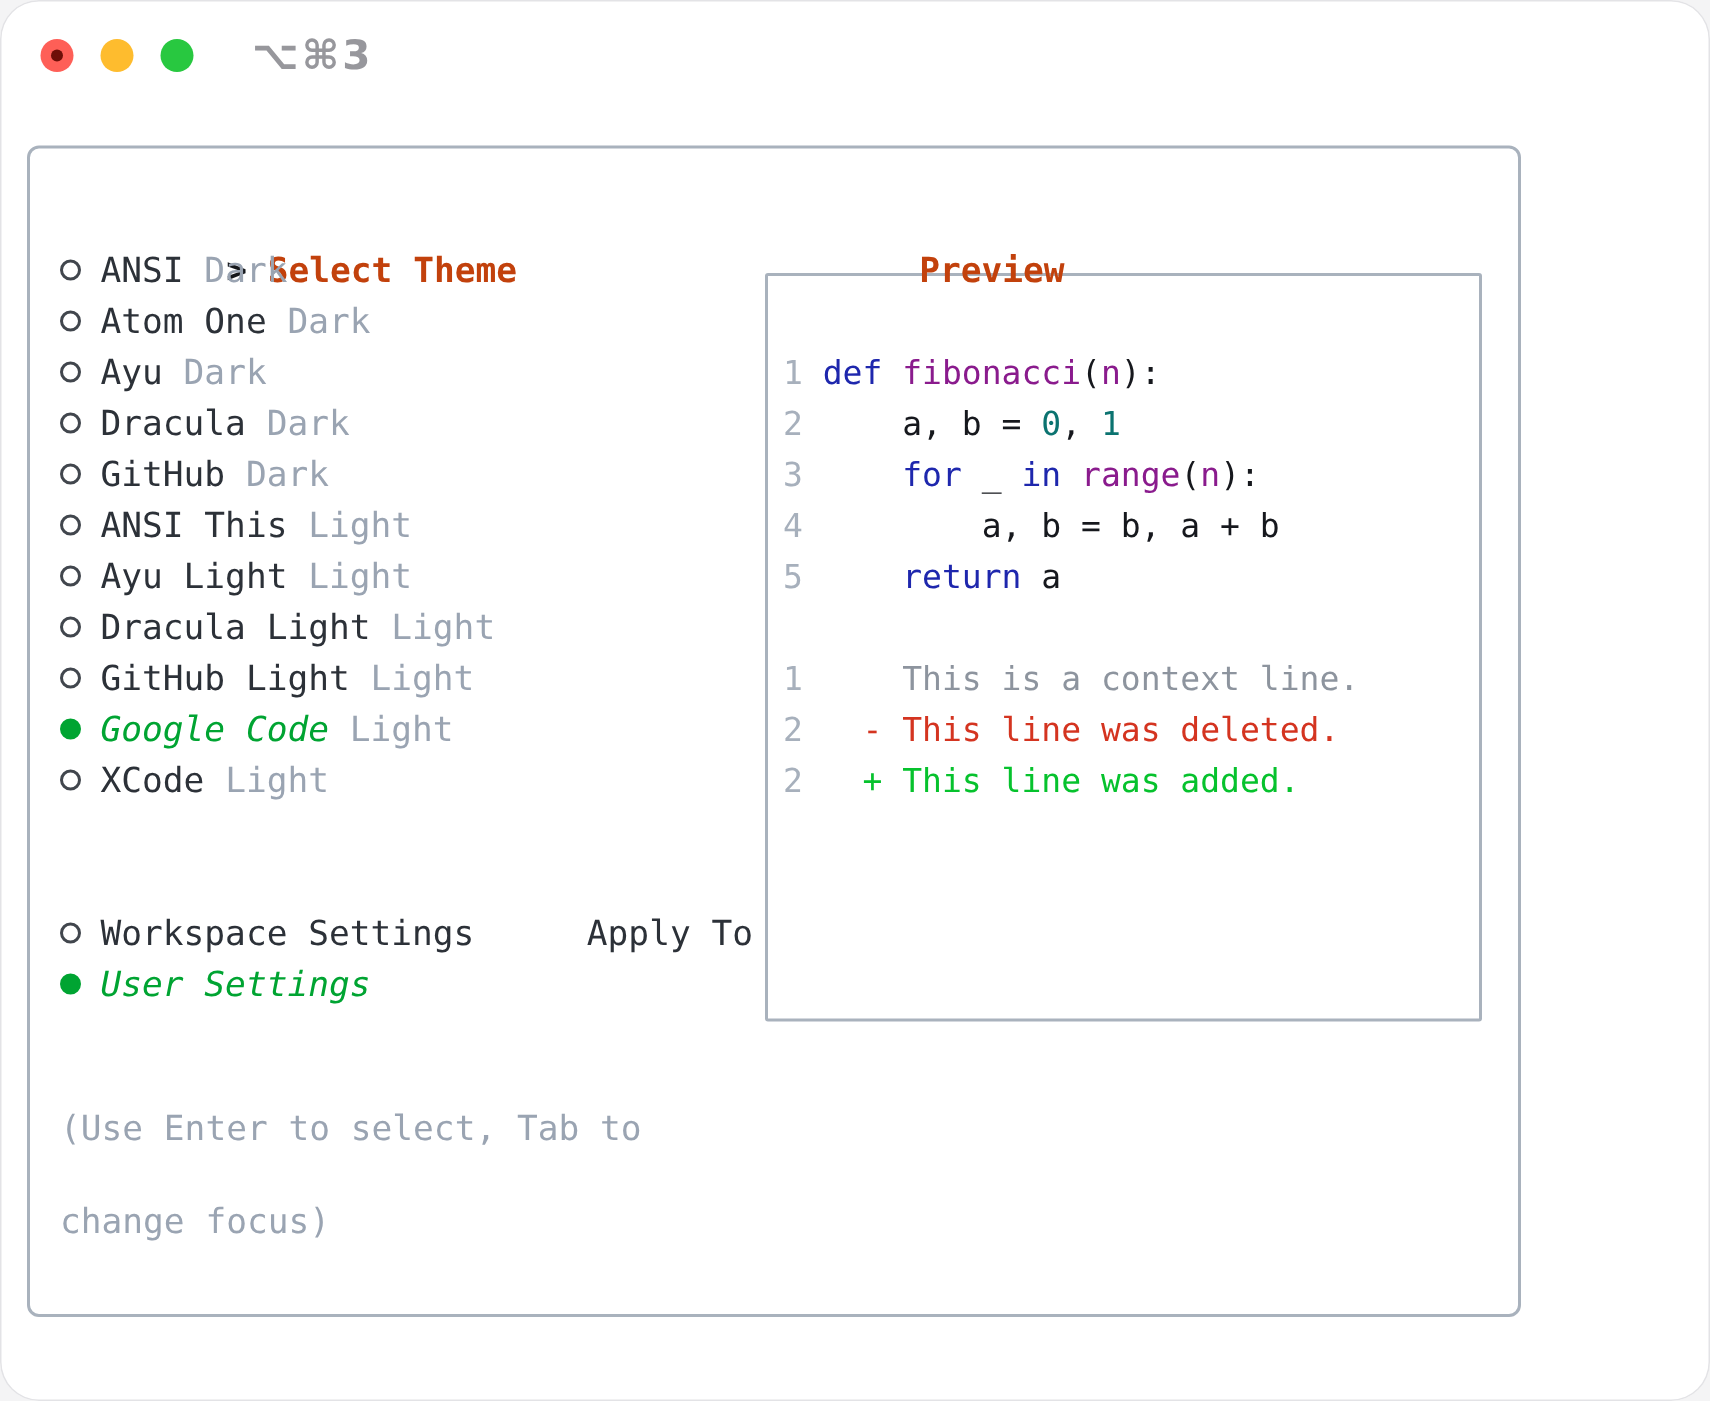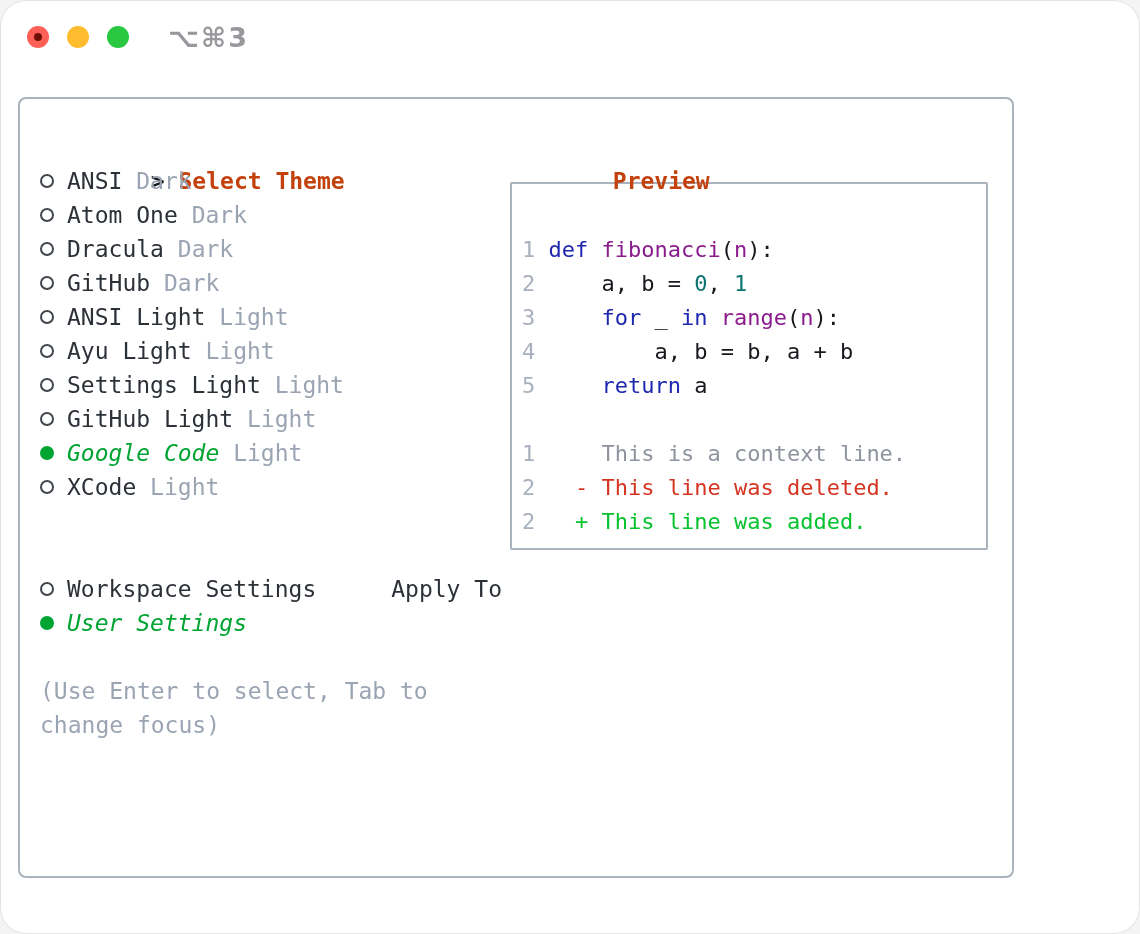--- a/index.html
+++ b/index.html
@@ -41,25 +41,25 @@
 
   .circle {
     display:inline-block; width:14px; height:14px; border-radius:50%;
     border:2px solid #41464d; margin-right:13px; transform:translateY(-1px);
   }
   .selected .circle { background:var(--green); border-color:var(--green); }
   .theme-name { color:#2c3138; }
   .selected .theme-name { color:var(--green);font-style:italic; }
   .variant { color:var(--dim); }
   .indent2 { padding-left:29px;text-align:right; }
-  .hint-line { color:var(--dim); }
+  .hint-line { color:var(--dim);margin-top:28px; }
 
   
   .preview-box {
-    margin-left:8px; margin-top:18px; width:478px; height:368px;
+    margin-left:8px; margin-top:18px; width:478px; height:499px;
     border:2px solid var(--border); border-radius:2px; background:#fff;
     padding:49px 0 0 10px;
   }
   .code-line { height:34px; line-height:34px; font-size:22px; white-space:pre; }
   .lnum { color:var(--lnum); }
   .tok-kwd { color:var(--kwd); }
   .tok-typ { color:var(--typ); }
   .tok-lit { color:var(--lit); }
   .tok-pln { color:var(--pln); }
   .diff-context { color:var(--ctx); }
@@ -83,25 +83,26 @@
   <div class="panel">
 
     <div class="left-col">
       <div class="row">
         <span class="prompt">&gt;</span><span> </span><span class="hdr">Select Theme</span>
       </div>
 
       <div id="theme-list">
           <div class="row theme-row"><span class="circle"></span><span class="theme-name">ANSI</span><span class="variant"> Dark</span></div>
           <div class="row theme-row"><span class="circle"></span><span class="theme-name">Atom One</span><span class="variant"> Dark</span></div>
+          <div class="row theme-row"><span class="circle"></span><span class="theme-name">Ayu</span><span class="variant"> Dark</span></div>
           <div class="row theme-row"><span class="circle"></span><span class="theme-name">Dracula</span><span class="variant"> Dark</span></div>
           <div class="row theme-row"><span class="circle"></span><span class="theme-name">GitHub</span><span class="variant"> Dark</span></div>
-          <div class="row theme-row"><span class="circle"></span><span class="theme-name">ANSI Light</span><span class="variant"> Light</span></div>
+          <div class="row theme-row"><span class="circle"></span><span class="theme-name">ANSI This</span><span class="variant"> Light</span></div>
           <div class="row theme-row"><span class="circle"></span><span class="theme-name">Ayu Light</span><span class="variant"> Light</span></div>
-          <div class="row theme-row"><span class="circle"></span><span class="theme-name">Settings Light</span><span class="variant"> Light</span></div>
+          <div class="row theme-row"><span class="circle"></span><span class="theme-name">Dracula Light</span><span class="variant"> Light</span></div>
           <div class="row theme-row"><span class="circle"></span><span class="theme-name">GitHub Light</span><span class="variant"> Light</span></div>
           <div class="row theme-row selected"><span class="circle"></span><span class="theme-name">Google Code</span><span class="variant"> Light</span></div>
           <div class="row theme-row"><span class="circle"></span><span class="theme-name">XCode</span><span class="variant"> Light</span></div>
         </div>
 
       <div class="row blank"></div>
 
       <div class="row indent2">
         <span>Apply To</span>
       </div>

